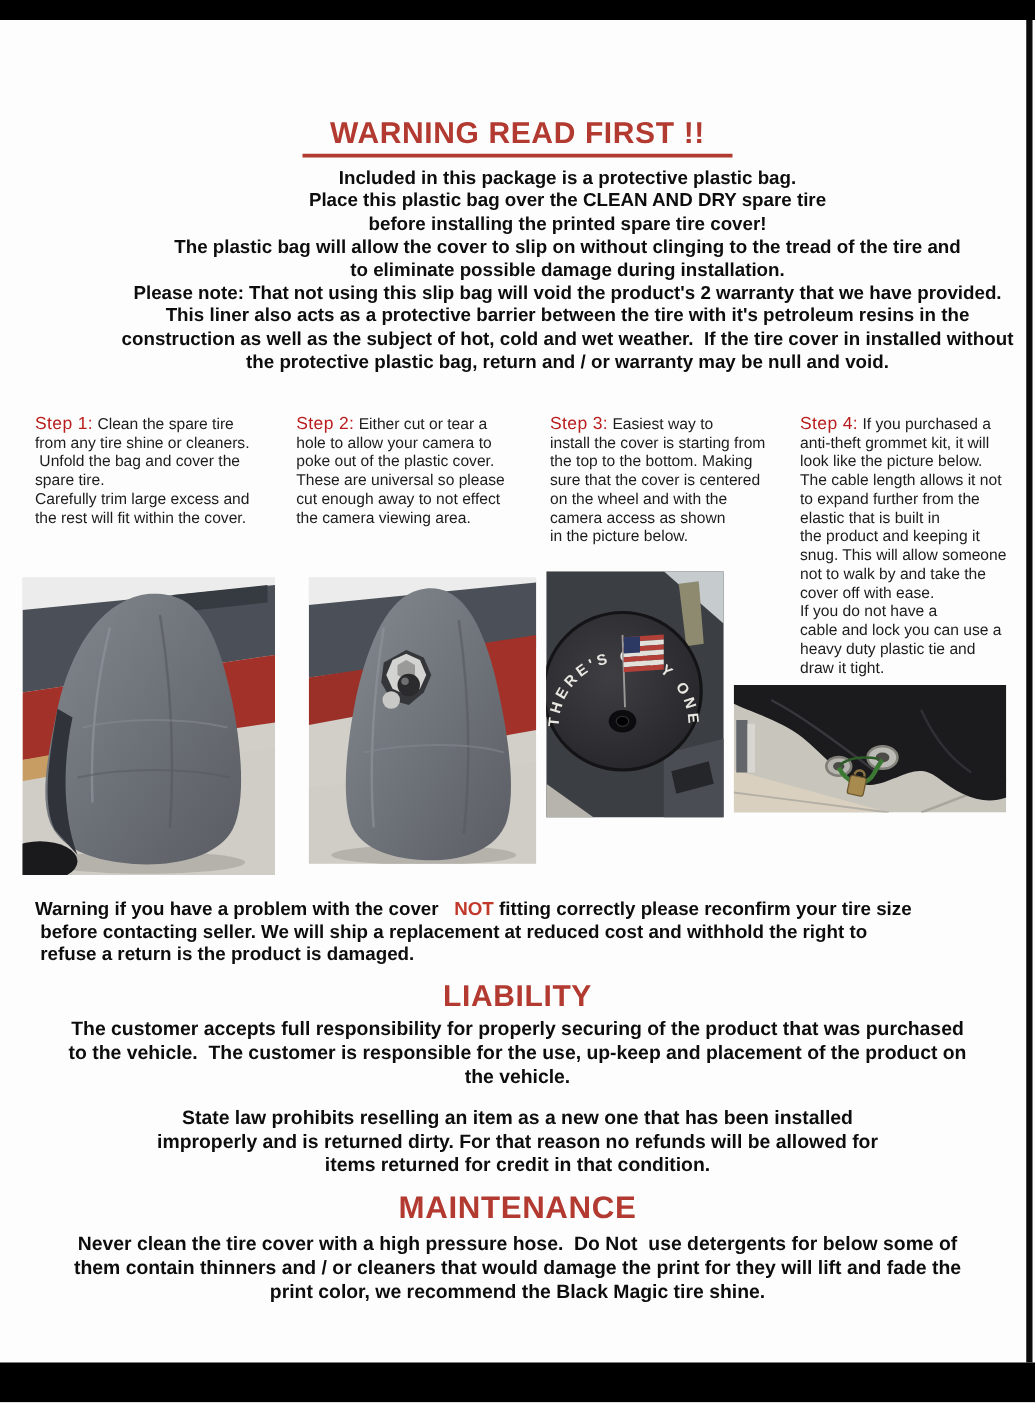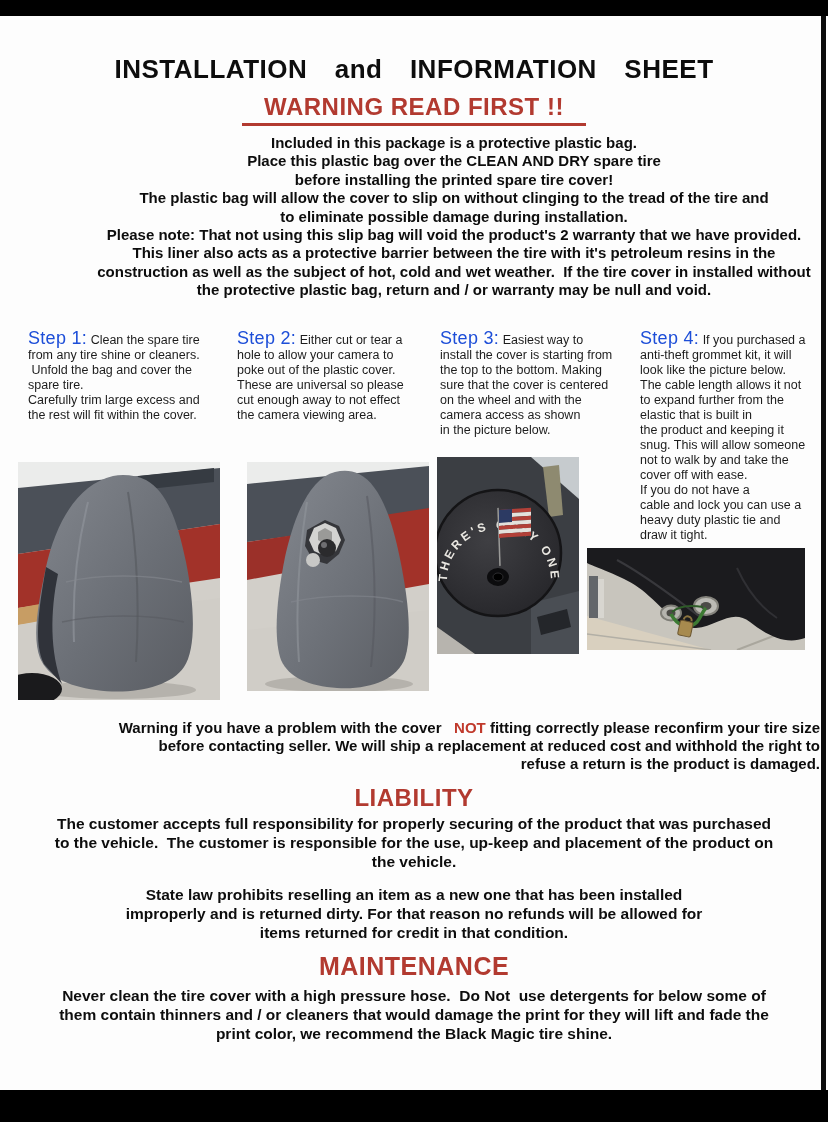--- a/index.html
+++ b/index.html
@@ -23,35 +23,35 @@
     letter-spacing:.5px; border-bottom:3px solid #b23a30; padding:0 22px 2px 22px;
     white-space:pre-wrap;
   }
   .intro {
     position:absolute; top:134px; left:0; width:828px; text-align:center;
     font-size:15px; font-weight:bold; line-height:18.4px; white-space:pre-wrap;padding-left:40px;
   }
 
   .step { position:absolute; top:331px; font-size:12.5px; line-height:15px;
           color:#1c1c1c; white-space:pre-wrap; }
-  .step .shead { font-size:18px; color:#1d4ed8; letter-spacing:.3px; }
+  .step .shead { font-size:14px; color:#b91c1c; letter-spacing:.3px; }
   .step1 { left:28px;  width:205px; }
   .step2 { left:237px; width:205px; }
   .step3 { left:440px; width:205px; }
   .step4 { left:640px; width:186px; }
 
   .photo { position:absolute; line-height:0; }
   .photo1 { left:18px;  top:462px; }
   .photo2 { left:247px; top:462px; }
   .photo3 { left:437px; top:457px; }
   .photo4 { left:587px; top:548px; }
 
   .fitwarn {
     position:absolute; top:719px; left:28px; width:792px;
-    font-size:15px; font-weight:bold; line-height:18px; white-space:pre-wrap;text-align:right;
+    font-size:15px; font-weight:bold; line-height:18px; white-space:pre-wrap;
   }
   .fitwarn .not { color:#c0392b; }
 
   .sec-head {
     position:absolute; left:0; width:828px; text-align:center;
     font-size:24px; font-weight:bold; color:#b23a30; letter-spacing:.5px;
   }
   .liab-head  { top:784px; }
   .maint-head { top:952px; font-size:25px; }
 
@@ -63,21 +63,20 @@
   .law-par    { top:885px; }
   .maint-body { top:986px; }
 </style>
 </head>
 <body>
 
 <div class="page">
 
   <div class="bar-top"></div>
 
-  <div class="doc-title">INSTALLATION  and  INFORMATION  SHEET</div>
 
   <div class="warn-wrap">
     <span class="warn-head">WARNING READ FIRST !!</span>
   </div>
 
   <div class="intro">Included in this package is a protective plastic bag.
 Place this plastic bag over the CLEAN AND DRY spare tire
 before installing the printed spare tire cover!
 The plastic bag will allow the cover to slip on without clinging to the tread of the tire and
 to eliminate possible damage during installation.

